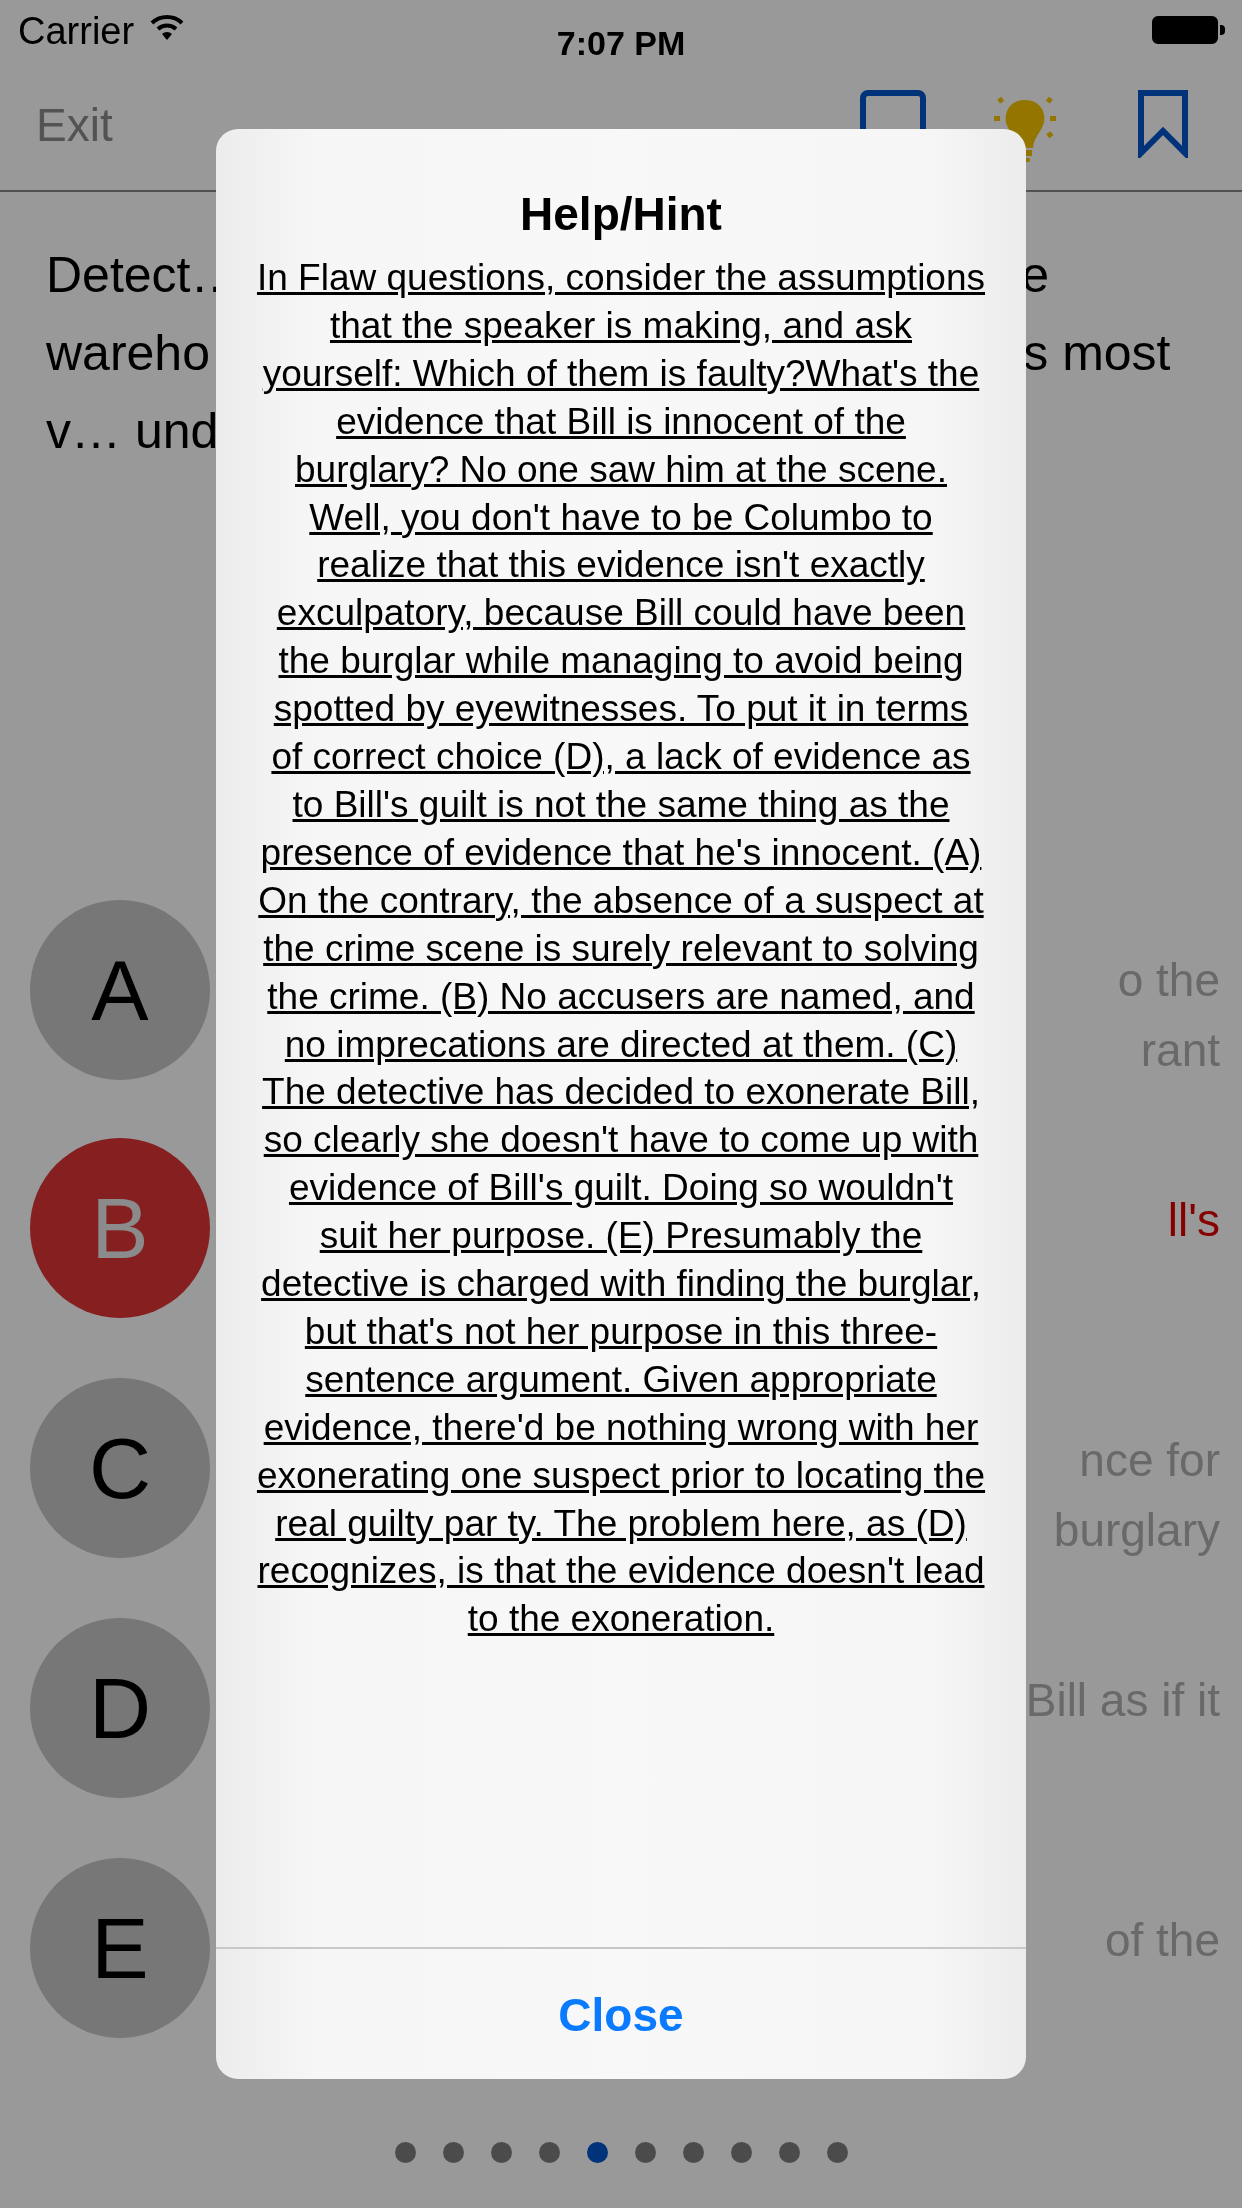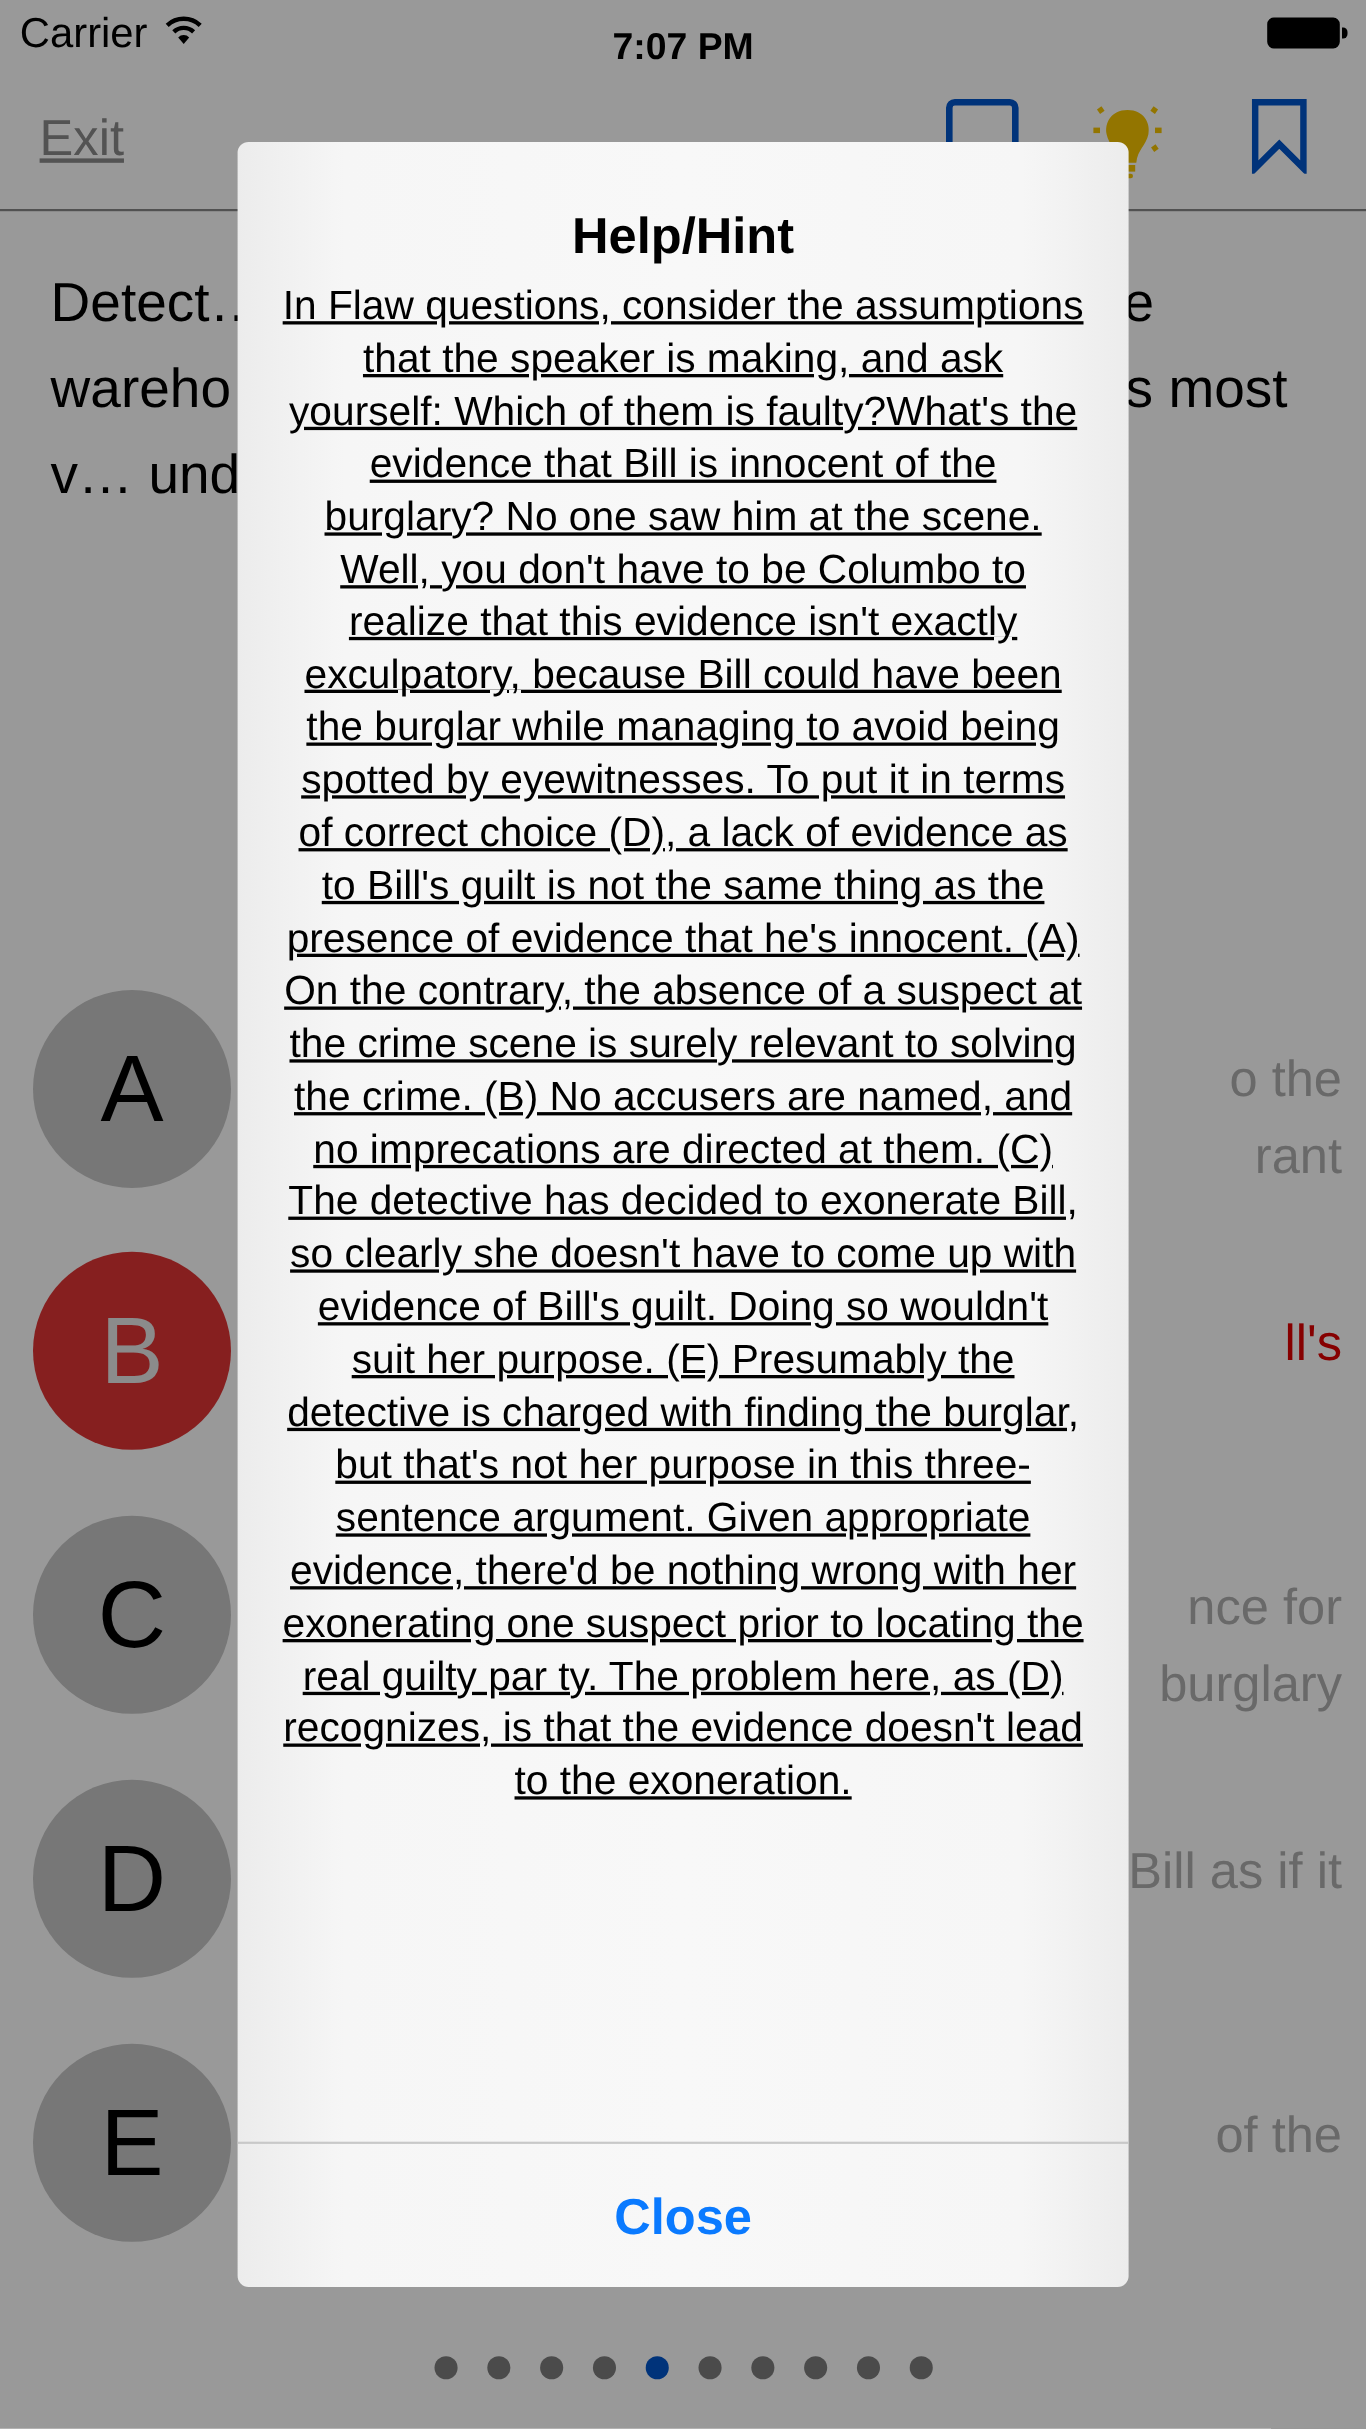--- a/index.html
+++ b/index.html
@@ -14,21 +14,21 @@
   .status-bar {
     position: absolute; left: 0; top: 0; width: 1242px; height: 60px;
   }
   .status-carrier { position: absolute; left: 18px; top: 10px; font-size: 38px; }
   .wifi-icon { position: absolute; left: 150px; top: 14px; width: 34px; height: 26px; }
   .status-time { position: absolute; left: 0; width: 1242px; top: 10px; text-align: center; font-size: 34px; font-weight: bold; margin-top: 14px; }
   .battery-icon { position: absolute; left: 1152px; top: 16px; width: 66px; height: 28px; border: 2px solid #000; border-radius: 6px; background: #000; }
   .battery-tip { position: absolute; left: 1220px; top: 25px; width: 5px; height: 10px; background: #000; border-radius: 0 4px 4px 0; }
 
   .nav-bar { position: absolute; left: 0; top: 60px; width: 1242px; height: 132px; border-bottom: 2px solid #888; }
-  .exit-button { position: absolute; left: 36px; top: 38px; font-size: 46px; color: #8a8a8a; text-decoration: underline; }
+  .exit-button { position: absolute; left: 36px; top: 38px; font-size: 46px; color: #8a8a8a; }
   .nav-icon { position: absolute; top: 30px; }
   .tablet-icon { left: 860px; width: 66px; height: 80px; border: 6px solid #0055cc; border-radius: 8px; }
   .bulb-icon { left: 990px; width: 70px; height: 80px; }
   .bookmark-icon { left: 1138px; width: 50px; height: 68px; }
 
   .question { position: absolute; left: 46px; top: 236px; width: 1170px; font-size: 50px; line-height: 78px; color: #000; }
 
   .choice { position: absolute; left: 30px; width: 180px; height: 180px; border-radius: 50%; background: #c6c6c6;
             display: flex; align-items: center; justify-content: center; font-size: 86px; color: #000; }
   .choice.selected { background: #e03535; color: #e8e8e8; }
@@ -39,21 +39,21 @@
   .dot { width: 21px; height: 21px; border-radius: 50%; background: #7e7e7e; }
   .dot.active { background: #0055cc; }
 
   
   .dim-overlay { position: absolute; left: 0; top: 0; width: 1242px; height: 2208px; background: rgba(0,0,0,0.4); }
 
   
   .alert {
     position: absolute; left: 216px; top: 129px; width: 810px; height: 1950px;
     background: linear-gradient(90deg, #ececec 0%, #f6f6f6 12%, #f8f8f8 50%, #f6f6f6 88%, #ececec 100%);
-    border-radius: 10px; overflow: hidden;
+    border-radius: 22px; overflow: hidden;
   }
   .alert-title { position: absolute; left: 0; top: 58px; width: 810px; text-align: center; font-size: 46px; font-weight: bold; color: #000; }
   .alert-message { position: absolute; left: 40px; top: 125px; width: 730px; text-align: center; font-size: 37px; line-height: 47.9px; color: #000; text-decoration: underline; }
   .alert-divider { position: absolute; left: 0; top: 1818px; width: 810px; height: 2px; background: #c8c8c8; }
   .alert-close { position: absolute; left: 0; top: 1820px; width: 810px; height: 131px; display: flex; align-items: center; justify-content: center;
                  font-size: 46px; font-weight: bold; color: #0a7aff; cursor: pointer; }
 </style>
 </head>
 <body>
 

